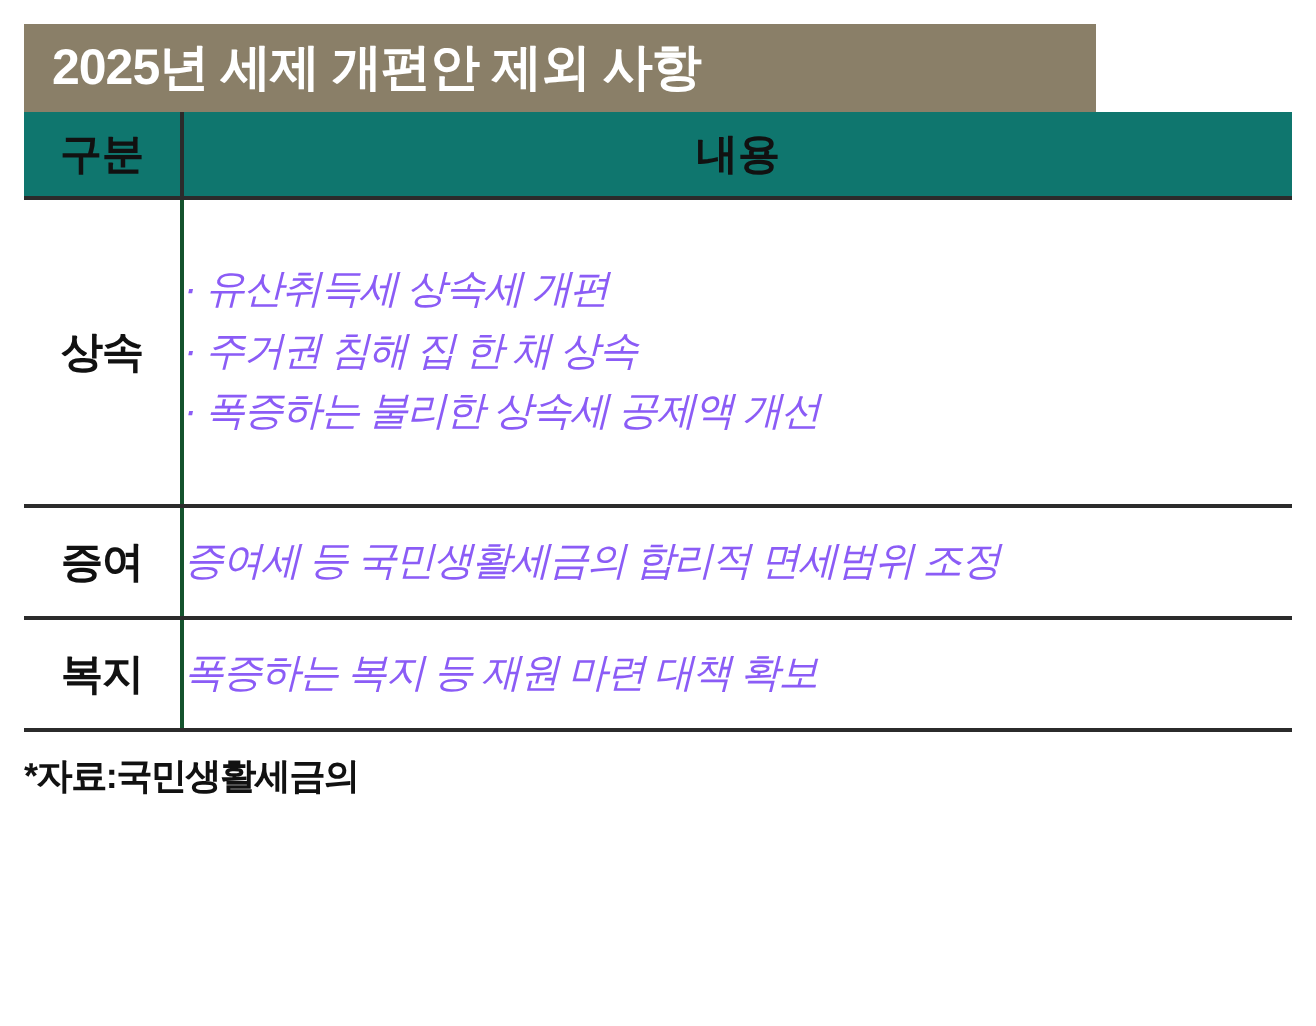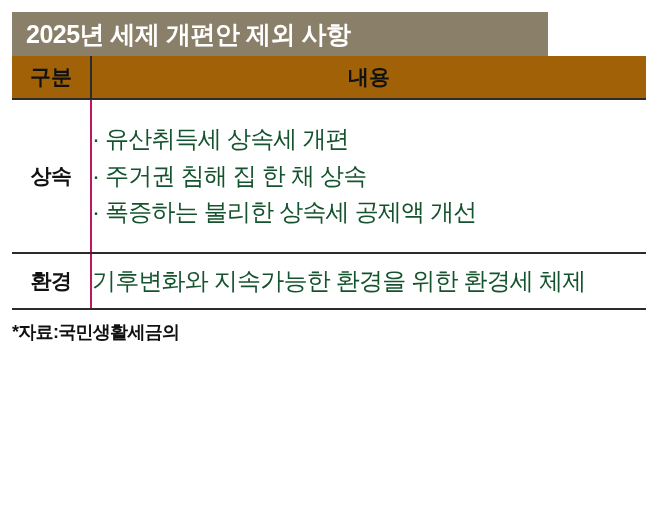--- a/index.html
+++ b/index.html
@@ -47,50 +47,51 @@
     table-layout: fixed;
   }
   .table td, .table th {
     border-bottom: 2px solid #2b2b2b;
     padding: 0;
     vertical-align: middle;
   }
   .col-label {
     width: 78px;
     text-align: center;
-    border-right: 2px solid #be185d;
+    border-right: 2px solid #14532d;
   }
   .col-content {
   }
 
   .head-row th {
-    background: #a16207;
+    background: #0f766e;
     height: 42px;
     font-size: 21px;
     font-weight: bold;
     color: #111111;
     border-bottom: 2px solid #2b2b2b;
   }
   .head-row th.col-label {
     border-right: 2px solid #2b2b2b;
   }
 
   .label-cell {
     font-size: 21px;
     font-weight: bold;
     color: #111111;
     letter-spacing: -0.5px;
   }
 
   .content-cell {
-    font-size: 24px;
-    color: #14532d;
+    font-size: 20px;
+    color: #8b5cf6;
     letter-spacing: -0.8px;
     padding: 8px 6px;
     line-height: 1.52;
+    font-style: italic;
   }
   .content-cell .line {
     display: block;
     white-space: nowrap;
   }
 
   .row-tall td {
     height: 152px;
   }
   .row-short td {
@@ -126,27 +127,33 @@
 
       <tr class="row-tall">
         <td class="col-label label-cell">상속</td>
         <td class="col-content content-cell">
           <span class="line">· 유산취득세 상속세 개편</span>
           <span class="line">· 주거권 침해 집 한 채 상속</span>
           <span class="line">· 폭증하는 불리한 상속세 공제액 개선</span>
         </td>
       </tr>
 
-
+      <tr class="row-short">
+        <td class="col-label label-cell">증여</td>
+        <td class="col-content content-cell">
+          <span class="line">증여세 등 국민생활세금의 합리적 면세범위 조정</span>
+        </td>
+      </tr>
 
       <tr class="row-short">
-        <td class="col-label label-cell">환경</td>
+        <td class="col-label label-cell">복지</td>
         <td class="col-content content-cell">
-          <span class="line">기후변화와 지속가능한 환경을 위한 환경세 체제</span>
+          <span class="line">폭증하는 복지 등 재원 마련 대책 확보</span>
         </td>
       </tr>
+
 
     </tbody>
   </table>
 
   <div class="source">*자료:국민생활세금의</div>
 
 </div>
 
 </body></html>

